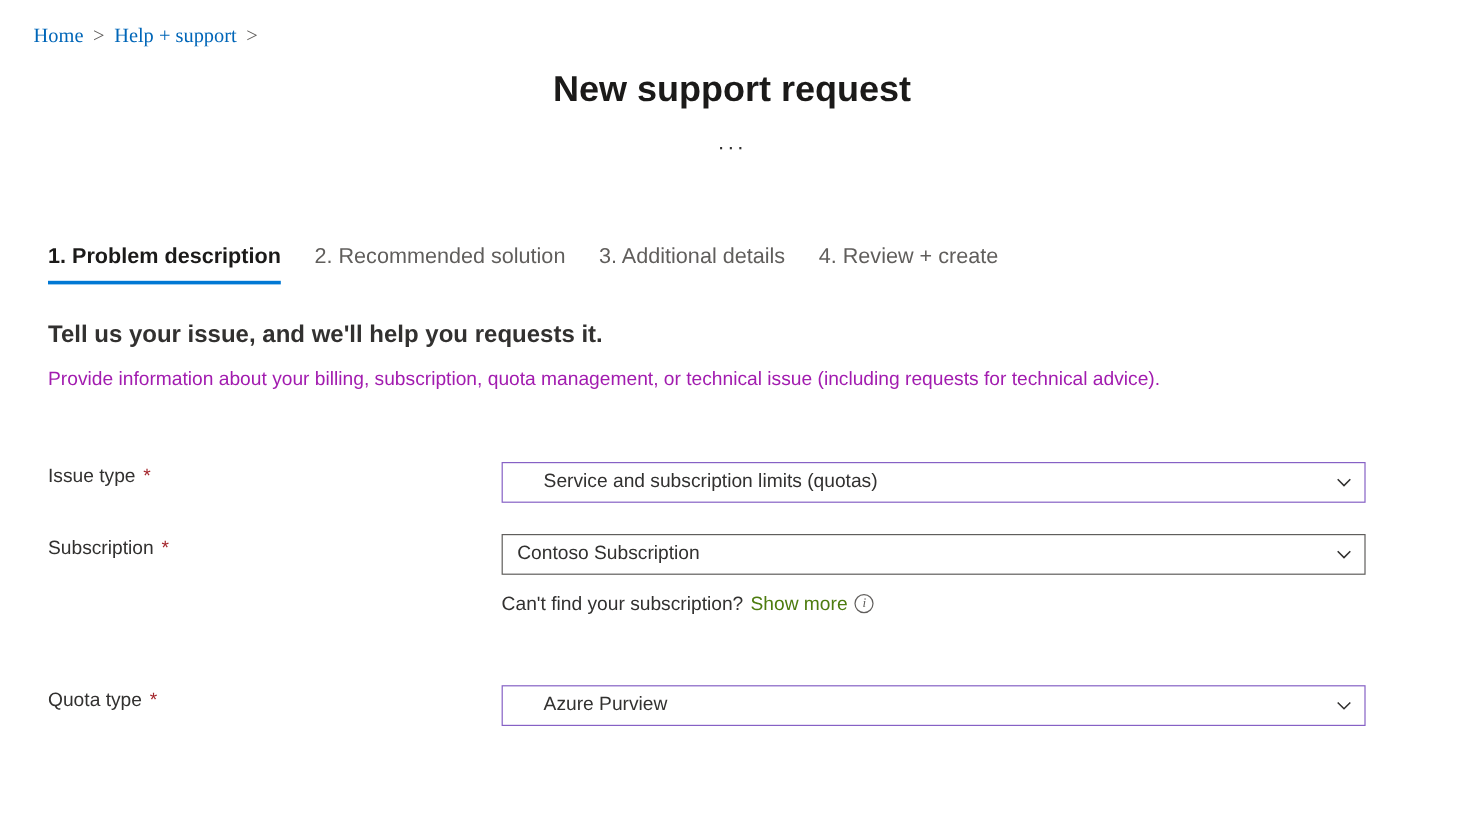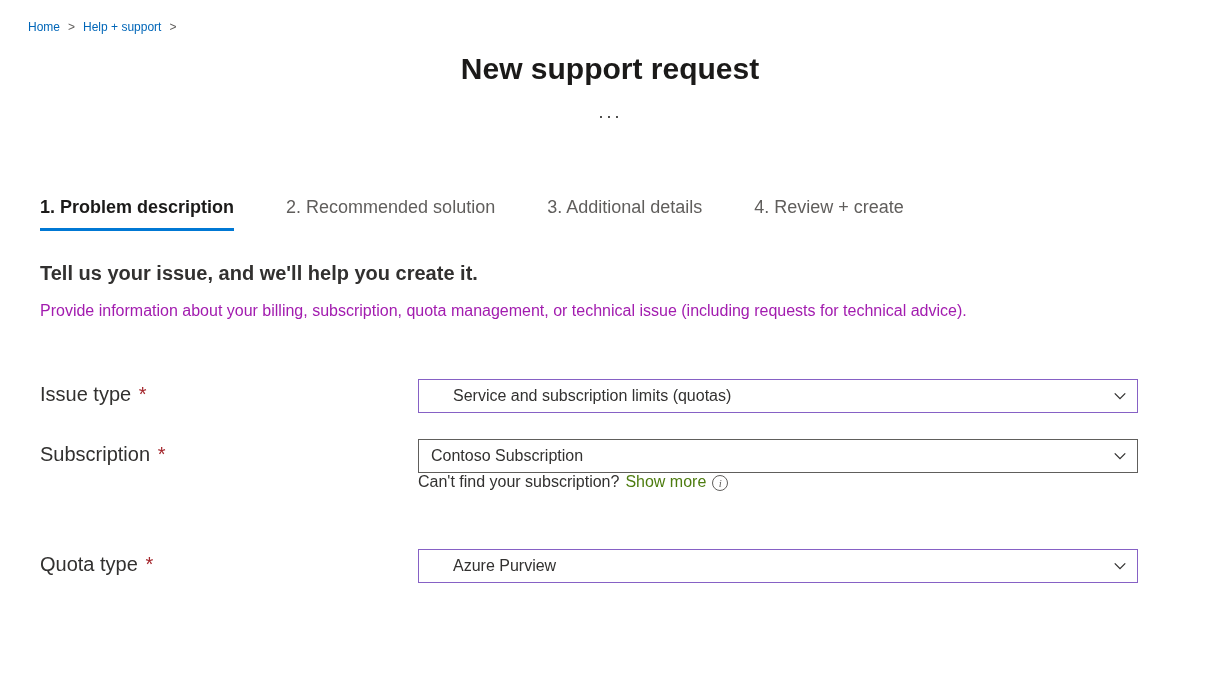--- a/index.html
+++ b/index.html
@@ -3,43 +3,43 @@
   <meta charset="utf-8">
   <style>
     * { box-sizing: border-box; margin: 0; padding: 0; }
     body {
       font-family: "Segoe UI", -apple-system, BlinkMacSystemFont, sans-serif;
       background: #ffffff;
       color: #323130;
       padding: 20px 28px;
       width: 1220px;
     }
-    .breadcrumbs { display: flex; align-items: flex-end; font-size: 12px; gap: 8px; margin-bottom: 18px; }
+    .breadcrumbs { display: flex; align-items: flex-end; font-size: 17px; gap: 8px; margin-bottom: 18px; font-family: Liberation Serif, serif; }
     .breadcrumbs a { color: #0066b8; text-decoration: none; cursor: pointer; }
     .breadcrumbs .chev { color: #605e5c; }
     .title-row { display: flex; align-items: center; gap: 20px; margin-bottom: 70px; flex-direction: column; }
     .title { font-size: 30px; font-weight: 600; color: #1b1a19; }
     .title-more { color: #323130; font-size: 18px; letter-spacing: 2px; cursor: pointer; padding: 0 4px; }
-    .tabs { display: flex; gap: 52px; border-bottom: 1px solid transparent; margin-bottom: 30px; padding-left: 12px;}
+    .tabs { display: flex; gap: 28px; border-bottom: 1px solid transparent; margin-bottom: 30px; padding-left: 12px;}
     .tab { font-size: 18px; color: #605e5c; padding-bottom: 10px; cursor: pointer; }
     .tab.active { color: #1b1a19; font-weight: 600; border-bottom: 3px solid #0078d4; }
     .content { padding-left: 12px; max-width: 1140px; }
     .subheading { font-size: 20px; font-weight: 600; margin-bottom: 14px; }
     .desc { font-size: 16px; color: #a21caf; line-height: 1.5; margin-bottom: 56px; max-width: 1080px; }
     .form-row { display: flex; align-items: flex-start; margin-bottom: 26px; }
-    .label-col { width: 378px; font-size: 20px; color: #323130; padding-top: 4px; }
+    .label-col { width: 378px; font-size: 16px; color: #323130; padding-top: 4px; }
     .req { color: #a4262c; margin-left: 2px; }
     .input-col { flex: 1; max-width: 720px; }
     .select {
       display: flex; align-items: center; justify-content: space-between;
       border: 1px solid #605e5c; padding: 5px 10px 5px 12px; font-size: 16px;
       cursor: pointer; background: #fff; color: #323130; height: 34px;
     }
     .select.hl { border-color: #8661c5; padding-left: 34px; }
-    .hint { font-size: 16px; color: #323130; display:flex; align-items:flex-end; gap:6px;}
+    .hint { font-size: 16px; color: #323130; margin-top: 16px; display:flex; align-items:flex-start; gap:6px;}
     .hint a { color: #4d7c0f; text-decoration: none; cursor: pointer; }
     .info-circle {
       display: inline-flex; width: 16px; height: 16px; border: 1px solid #605e5c; border-radius: 50%;
       align-items: center; justify-content: center; font-size: 11px; color: #605e5c; font-style: italic;
       font-family: Georgia, serif; line-height:1;
     }
     .spacer { height: 32px; }
     svg.chev-down { width: 14px; height: 14px; stroke: #323130; stroke-width: 1.5; fill: none; }
   </style>
 </head>
@@ -58,21 +58,21 @@
 </div>
 
 <div class="tabs">
   <div class="tab active">1. Problem description</div>
   <div class="tab">2. Recommended solution</div>
   <div class="tab">3. Additional details</div>
   <div class="tab">4. Review + create</div>
 </div>
 
 <div class="content">
-  <h2 class="subheading">Tell us your issue, and we'll help you create it.</h2>
+  <h2 class="subheading">Tell us your issue, and we'll help you requests it.</h2>
   <p class="desc">Provide information about your billing, subscription, quota management, or technical issue (including requests for technical advice).</p>
 
   <div class="form-row">
     <div class="label-col">
       <span>Issue type</span>
       <span class="req">*</span>
     </div>
     <div class="input-col">
       <div class="select hl">
         <span>Service and subscription limits (quotas)</span>

